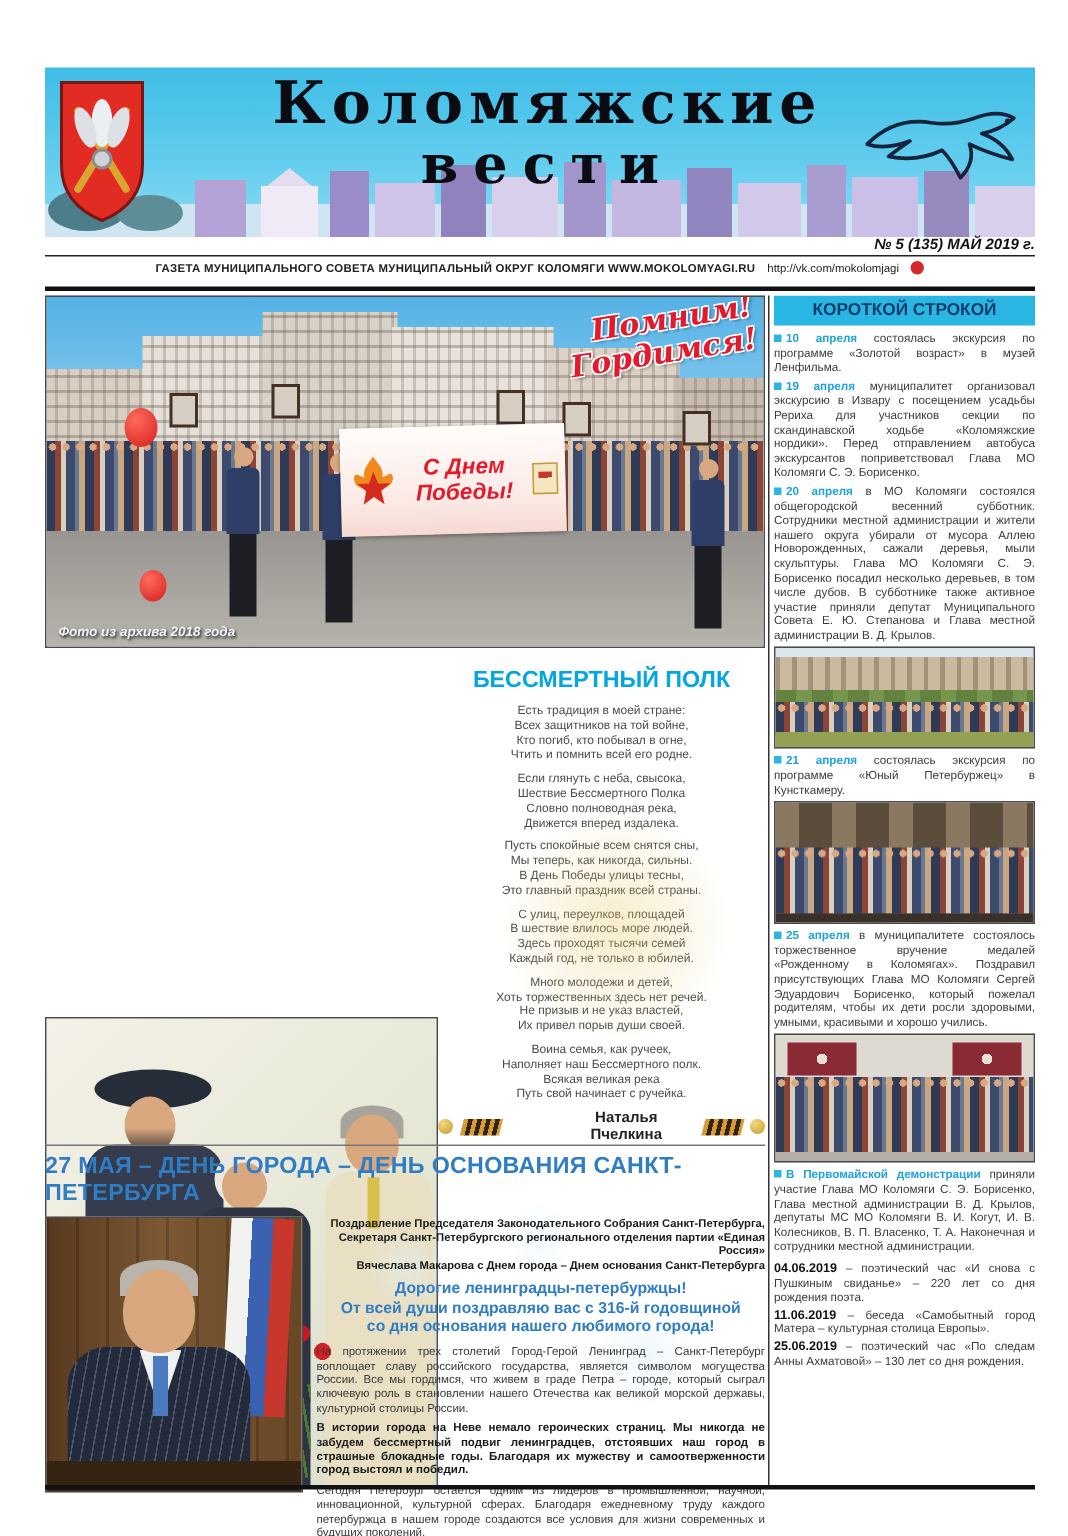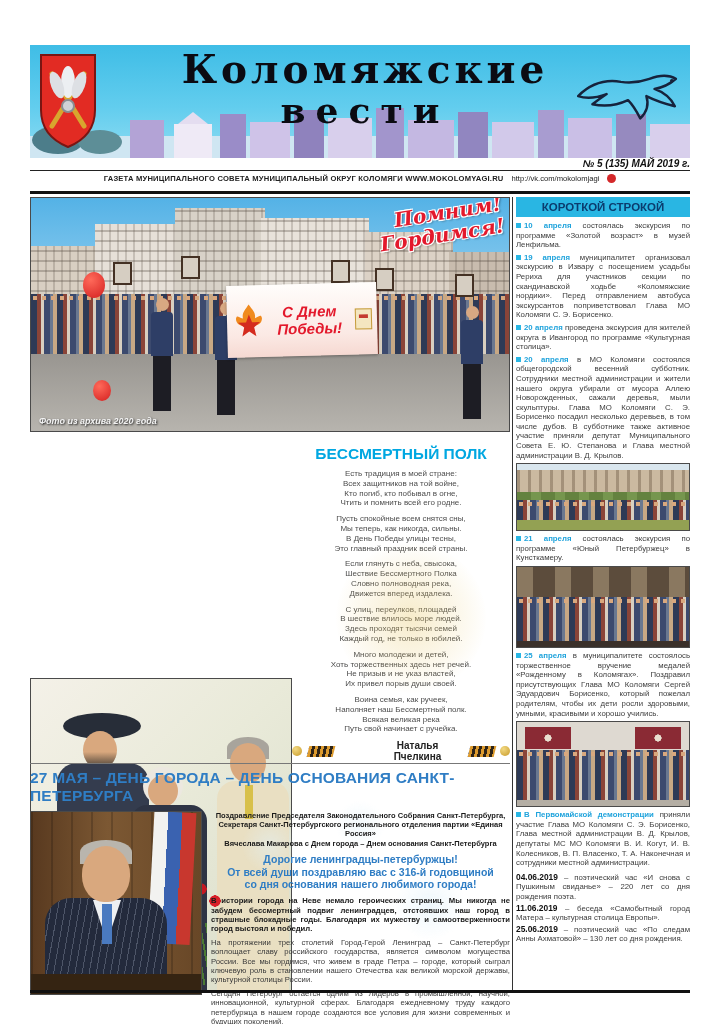--- a/index.html
+++ b/index.html
@@ -90,21 +90,21 @@
   
   .cityday{position:absolute;left:30px;top:769px;width:480px;height:219px;}
   .cd-bg{position:absolute;inset:16px 0 0 180px;opacity:.5;background:
      radial-gradient(circle 40px at 60px 60px,#e2f2fa 0%,rgba(226,242,250,0) 70%),
      radial-gradient(circle 50px at 220px 120px,#dff0f9 0%,rgba(223,240,249,0) 70%),
      radial-gradient(circle 35px at 150px 40px,#e5f4fb 0%,rgba(229,244,251,0) 70%);}
   .cd-head{position:relative;color:#2f7dc4;font-weight:bold;font-size:15.5px;letter-spacing:.2px;}
   .cd-row{position:relative;margin-top:6px;display:flex;gap:9px;}
   .makarov{width:170px;height:182px;flex:0 0 auto;}
   .cd-text{flex:1;min-width:0;}
-  .cd-intro{font-size:7.5px;line-height:9.2px;font-weight:bold;color:#1a1a1a;text-align:center;}
+  .cd-intro{font-size:7.5px;line-height:9.2px;font-weight:bold;color:#1a1a1a;text-align:right;}
   .cd-greet{font-size:10.5px;line-height:12.8px;font-weight:bold;color:#2f7dc4;text-align:center;margin:5px 0;}
   .cd-p{font-size:7.7px;line-height:9.4px;text-align:justify;color:#3a3a3a;margin:0 0 4px;}
   .cd-p.bold{font-weight:bold;color:#1a1a1a;}
 
   
   .mk-wood{position:absolute;inset:0;background:linear-gradient(90deg,#58391f,#7c5833 45%,#684727);}
   .mk-grain{position:absolute;inset:0;background:repeating-linear-gradient(90deg,rgba(0,0,0,.18) 0 2px,transparent 2px 20px);}
   .mk-flag{position:absolute;right:8px;top:0;width:42px;height:132px;transform:rotate(3deg);
            background:linear-gradient(90deg,#f2f2f0 0 14px,#3a62b0 14px 28px,#c8372e 28px 42px);}
   .mk-suit{position:absolute;left:14px;top:86px;width:122px;height:96px;border-radius:26px 26px 0 0;
@@ -265,21 +265,21 @@
       <svg style="width:30px;height:36px;margin-left:7px;flex:0 0 auto;" viewBox="0 0 30 36">
         <path d="M15 1 C19 7 22 9 21 15 C26 13 27 11 28 15 C28 21 23 23 15 23 C7 23 2 21 2 15 C3 11 4 13 9 15 C8 9 11 7 15 1 Z" fill="#f08a1e"></path>
         <path d="M15 11 L18 19 L26 19 L20 24 L22 33 L15 28 L8 33 L10 24 L4 19 L12 19 Z" fill="#d42b1e"></path>
       </svg>
       <div class="txt pre">С Днем
 Победы!</div>
       <div class="crest"></div>
     </div>
     <div class="remember pre">Помним!
 Гордимся!</div>
-    <div class="lp-cap">Фото из архива 2020 года</div>
+    <div class="lp-cap">Фото из архива 2018 года</div>
   </div>
 
   <div class="photo abs vet">
     <div class="vet-bg"></div>
     <div class="vt-cap1"></div>
     <div class="vt-face1"></div>
     <div class="vt-body1"></div>
     <div class="vt-hair2"></div>
     <div class="vt-face2"></div>
     <div class="vt-body2"></div>
@@ -300,38 +300,38 @@
 А.А. Редько</div>
   </div>
 
   <div class="abs poemcol">
     <div class="watermark"></div>
     <div class="poem-title">БЕССМЕРТНЫЙ ПОЛК</div>
     <p class="stanza pre">Есть традиция в моей стране:
 Всех защитников на той войне,
 Кто погиб, кто побывал в огне,
 Чтить и помнить всей его родне.</p>
+    <p class="stanza pre">Если глянуть с неба, свысока,
+Шествие Бессмертного Полка
+Словно полноводная река,
+Движется вперед издалека.</p>
     <p class="stanza pre">Пусть спокойные всем снятся сны,
 Мы теперь, как никогда, сильны.
 В День Победы улицы тесны,
 Это главный праздник всей страны.</p>
-    <p class="stanza pre">Если глянуть с неба, свысока,
-Шествие Бессмертного Полка
-Словно полноводная река,
-Движется вперед издалека.</p>
     <p class="stanza pre">С улиц, переулков, площадей
 В шествие влилось море людей.
 Здесь проходят тысячи семей
 Каждый год, не только в юбилей.</p>
     <p class="stanza pre">Много молодежи и детей,
 Хоть торжественных здесь нет речей.
 Не призыв и не указ властей,
 Их привел порыв души своей.</p>
     <p class="stanza pre">Воина семья, как ручеек,
-Наполняет наш Бессмертный полк.
+Наполняет наш Бессмертного полк.
 Всякая великая река
 Путь свой начинает с ручейка.</p>
     <div class="author-row">
       <span class="goldblob"></span>
       <span class="ribbon"></span>
       <span class="author">Наталья Пчелкина</span>
       <span class="ribbon"></span>
       <span class="goldblob"></span>
     </div>
   </div>
@@ -354,34 +354,33 @@
         <div class="mk-head"></div>
         <div class="mk-desk"></div>
       </div>
       <div class="cd-text">
         <div class="cd-intro pre">Поздравление Председателя Законодательного Собрания Санкт-Петербурга,
 Секретаря Санкт-Петербургского регионального отделения партии «Единая Россия»
 Вячеслава Макарова с Днем города – Днем основания Санкт-Петербурга</div>
         <div class="cd-greet pre">Дорогие ленинградцы-петербуржцы!
 От всей души поздравляю вас с 316-й годовщиной
 со дня основания нашего любимого города!</div>
+        <p class="cd-p">На протяжении трех столетий Город-Герой Ленинград – Санкт-Петербург воплощает славу российского государства, является символом могущества России. Все мы гордимся, что живем в граде Петра – городе, который сыграл ключевую роль в становлении нашего Отечества как великой морской державы, культурной столицы России.</p>
         <p class="cd-p bold">В истории города на Неве немало героических страниц. Мы никогда не забудем бессмертный подвиг ленинградцев, отстоявших наш город в страшные блокадные годы. Благодаря их мужеству и самоотверженности город выстоял и победил.</p>
-        <p class="cd-p">На протяжении трех столетий Город-Герой Ленинград – Санкт-Петербург воплощает славу российского государства, является символом могущества России. Все мы гордимся, что живем в граде Петра – городе, который сыграл ключевую роль в становлении нашего Отечества как великой морской державы, культурной столицы России.</p>
         <p class="cd-p">Сегодня Петербург остается одним из лидеров в промышленной, научной, инновационной, культурной сферах. Благодаря ежедневному труду каждого петербуржца в нашем городе создаются все условия для жизни современных и будущих поколений.</p>
 
       </div>
     </div>
   </div>
 
   <div class="rcol">
     <div class="news-head">КОРОТКОЙ СТРОКОЙ</div>
 
     <p class="ni"><span class="sq"></span><span class="nd">10 апреля</span> <span>состоялась экскурсия по программе «Золотой возраст» в музей Ленфильма.</span></p>
     <p class="ni"><span class="sq"></span><span class="nd">19 апреля</span> <span>муниципалитет организовал экскурсию в Извару с посещением усадьбы Рериха для участников секции по скандинавской ходьбе «Коломяжские нордики». Перед отправлением автобуса экскурсантов поприветствовал Глава МО Коломяги С. Э. Борисенко.</span></p>
-    <p class="ni"><span class="sq"></span><span class="nd">20 апреля</span> <span>проведена экскурсия для жителей округа в Ивангород по программе «Культурная столица».</span></p>
     <p class="ni"><span class="sq"></span><span class="nd">20 апреля</span> <span>в МО Коломяги состоялся общегородской весенний субботник. Сотрудники местной администрации и жители нашего округа убирали от мусора Аллею Новорожденных, сажали деревья, мыли скульптуры. Глава МО Коломяги С. Э. Борисенко посадил несколько деревьев, в том числе дубов. В субботнике также активное участие приняли депутат Муниципального Совета Е. Ю. Степанова и Глава местной администрации В. Д. Крылов.</span></p>
 
     <div class="photo nphoto np1">
       <div class="sky"></div>
       <div class="blds"></div>
       <div class="trees"></div>
       <div class="crowd ppl"></div>
       <div class="grass"></div>
     </div>
 

